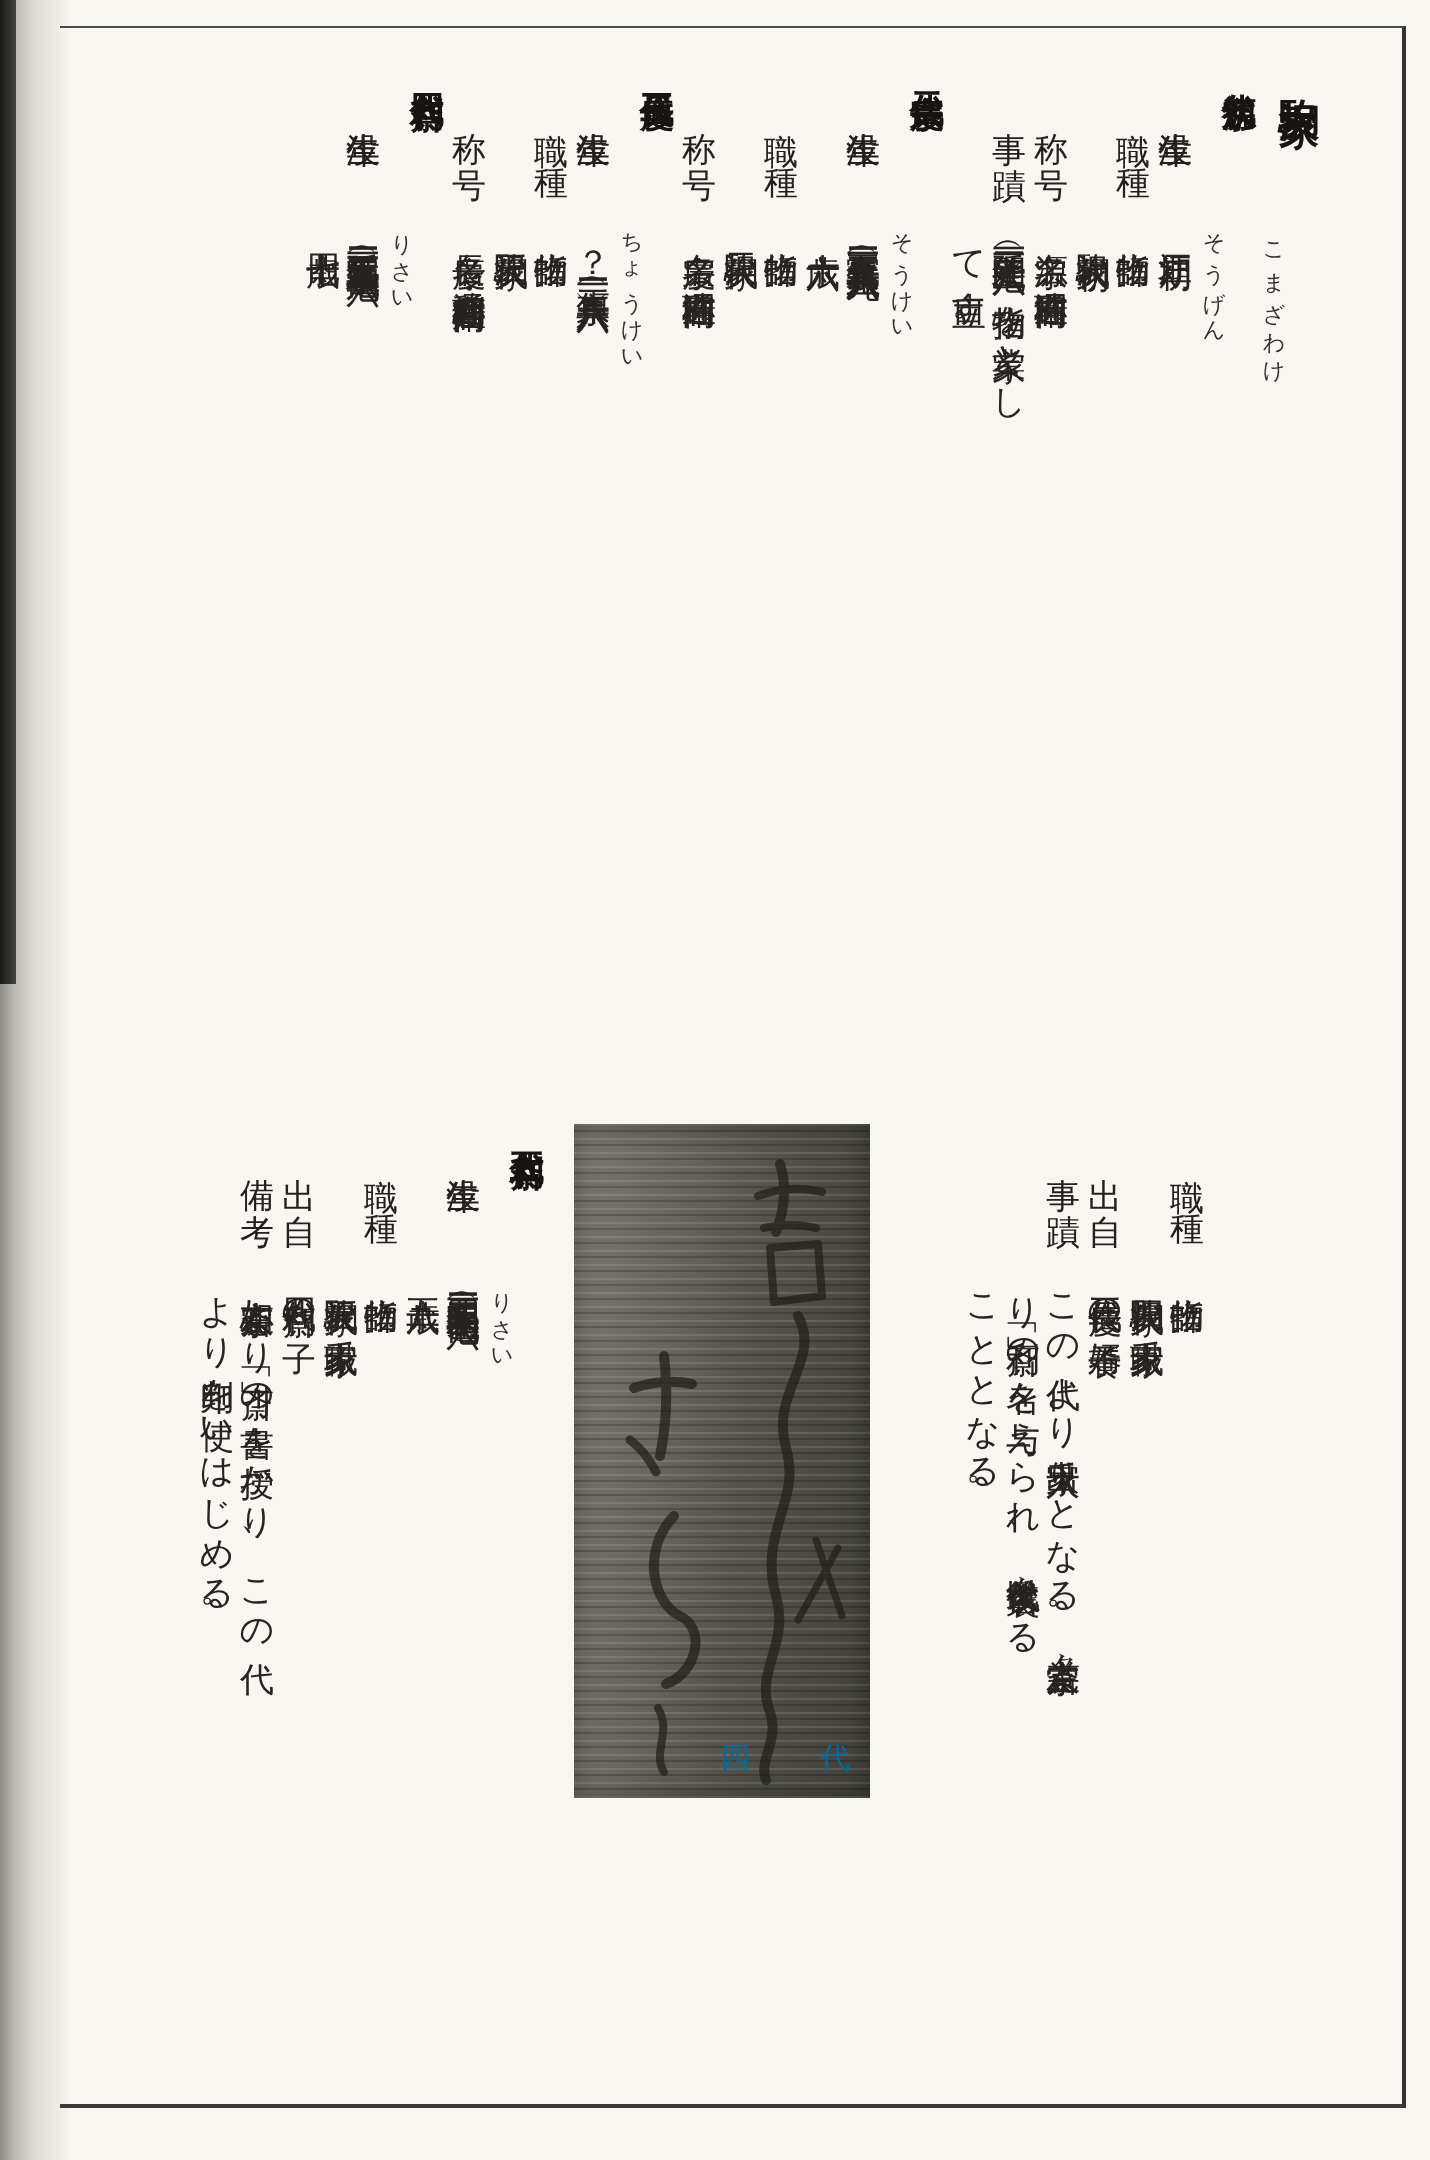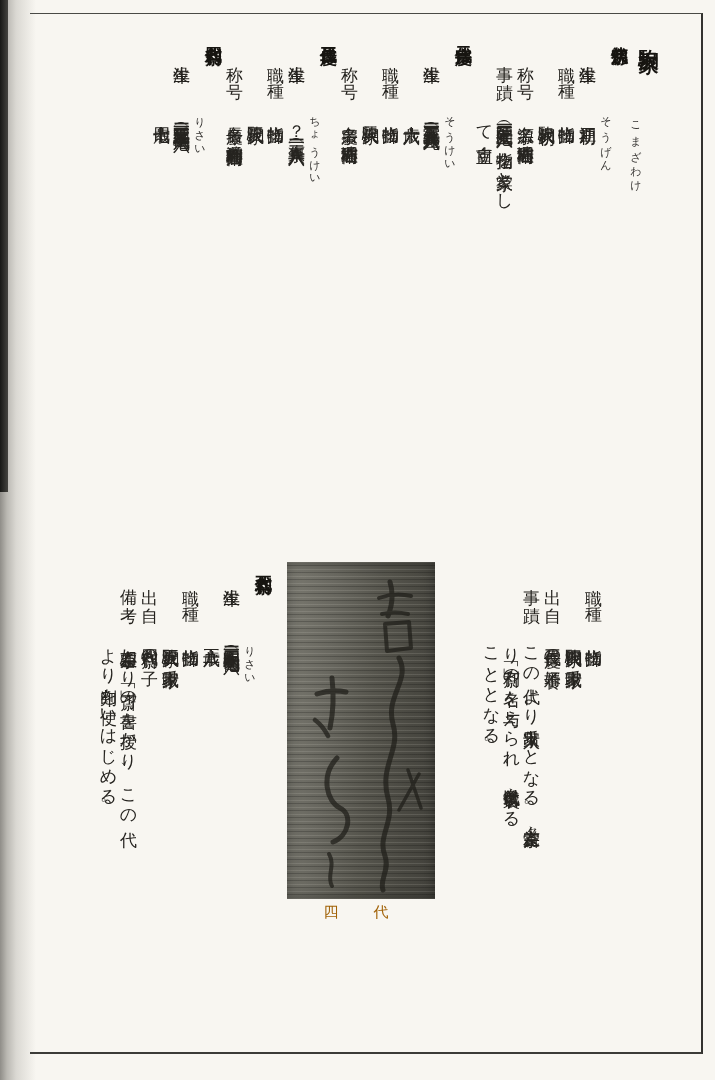--- a/index.html
+++ b/index.html
@@ -50,22 +50,22 @@
   .photo{
     position:absolute;left:287px;top:562px;width:148px;height:337px;
     background:
       repeating-linear-gradient(to bottom,
         rgba(235,232,222,.13) 0 1px, rgba(0,0,0,0) 1px 3px,
         rgba(10,10,8,.22) 3px 4px, rgba(0,0,0,0) 4px 7px),
       linear-gradient(95deg,#7a7970 0%, #696860 28%, #56554d 55%, #4a4942 78%, #42413b 100%);
     box-shadow:inset 0 0 14px rgba(0,0,0,.35);
   }
   .photo svg{position:absolute;inset:0;}
-  .caption{position:absolute;left:287px;top:903px;width:148px;text-align:center;
-    font-size:15px;letter-spacing:10px;color:#a16207;}
+  .caption{position:absolute;left:287px;top:870px;width:148px;text-align:right;
+    font-size:15px;letter-spacing:10px;color:#0369a1;}
 </style>
 </head>
 <body>
 
 <div class="page">
   <div class="gutter"></div>
   <div class="gutter-dark-top"></div>
   <div class="gutter-low"></div>
   <div class="frame"></div>
 

